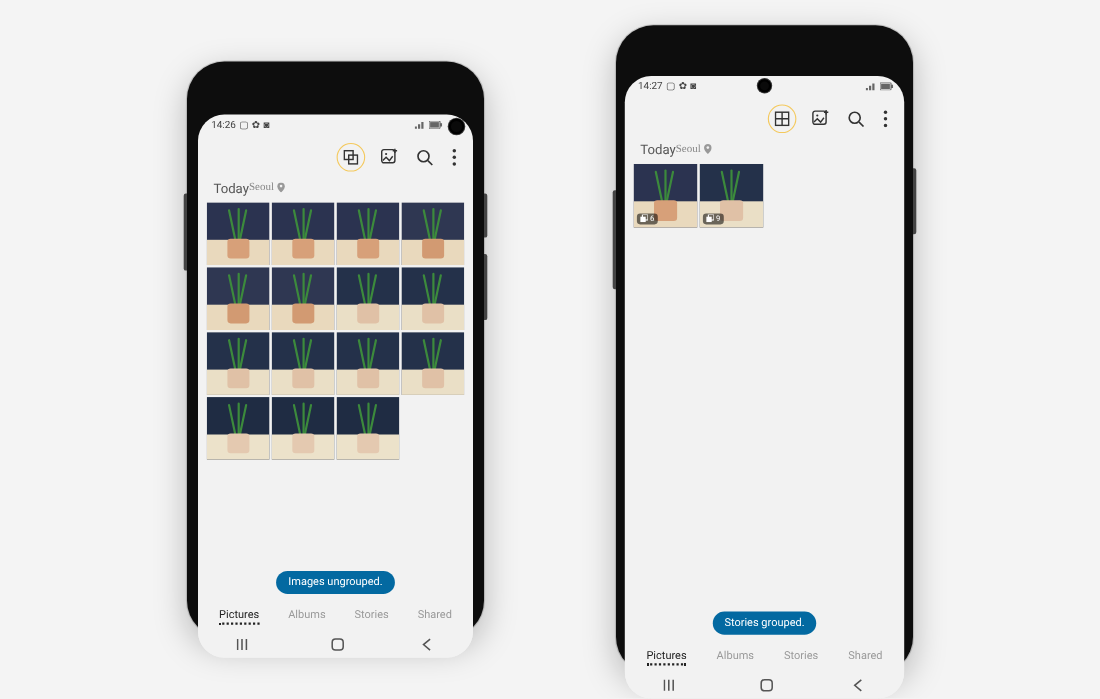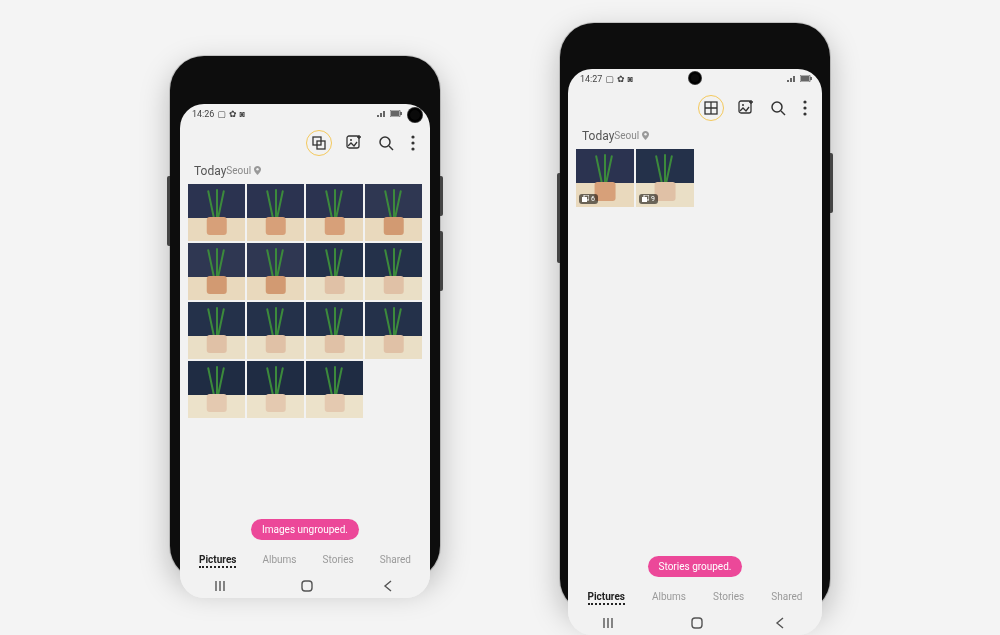--- a/index.html
+++ b/index.html
@@ -71,21 +71,21 @@
     gap:12px; padding:6px 12px 4px;
   }
   .tb-btn { width:20px; height:20px; display:flex; align-items:center; justify-content:center; color:#333; }
   .tb-btn.hl { border:1.5px solid #f4c95d; border-radius:50%; padding:3px; width:26px; height:26px; }
 
   
   .sec-head {
     display:flex; align-items:center; 
     padding: 4px 14px 6px; font-size:12px; color:#555;
   }
-  .sec-head .loc { display:flex; align-items:center; gap:3px; font-size:10px; color:#888; }
+  .sec-head .loc { display:flex; align-items:center; gap:3px; font-size:10px; color:#888;font-family:Liberation Serif, serif; }
 
   
   .grid {
     display:grid; grid-template-columns: repeat(4, 1fr);
     gap:2px; padding:0 8px;
   }
   .thumb {
     aspect-ratio:1/1; position:relative; overflow:hidden;
     background:#ddd;
   }
@@ -109,28 +109,28 @@
 
   .v1 .plant-wall{background:#2b3350;} .v1 .plant-pot{background:#d7a079;}
   .v2 .plant-wall{background:#2f3752;} .v2 .plant-pot{background:#d29a72;}
   .v3 .plant-wall{background:#24314a;} .v3 .plant-pot{background:#e0c1a6;} .v3 .plant-table{background:#eadfc6;}
   .v4 .plant-wall{background:#1f2c43;} .v4 .plant-pot{background:#e4c9b0;} .v4 .plant-table{background:#ece2ca;}
 
   
   .content-fill { flex:1; }
   .toast {
     align-self:center;
-    background:#ec4899; color:#fff; font-size:10px;
+    background:#0369a1; color:#fff; font-size:10px;
     padding:5px 11px; border-radius:14px; margin-bottom:10px;
   }
   .tabs {
     display:flex; justify-content:space-around;
     padding:4px 6px 6px; font-size:10px; color:#9a9a9a;
   }
-  .tabs .tab.active { color:#222; font-weight:700; border-bottom:2px dotted #222; padding-bottom:1px; }
+  .tabs .tab.active { color:#222; font-weight:400; border-bottom:2px dotted #222; padding-bottom:1px; }
   .navbar {
     height:24px; display:flex; justify-content:space-around; align-items:center;
     background:#f2f2f2; color:#555;
   }
   .navbar svg { display:block; }
 </style>
 </head>
 <body>
 
 <div class="phone phone-a">

